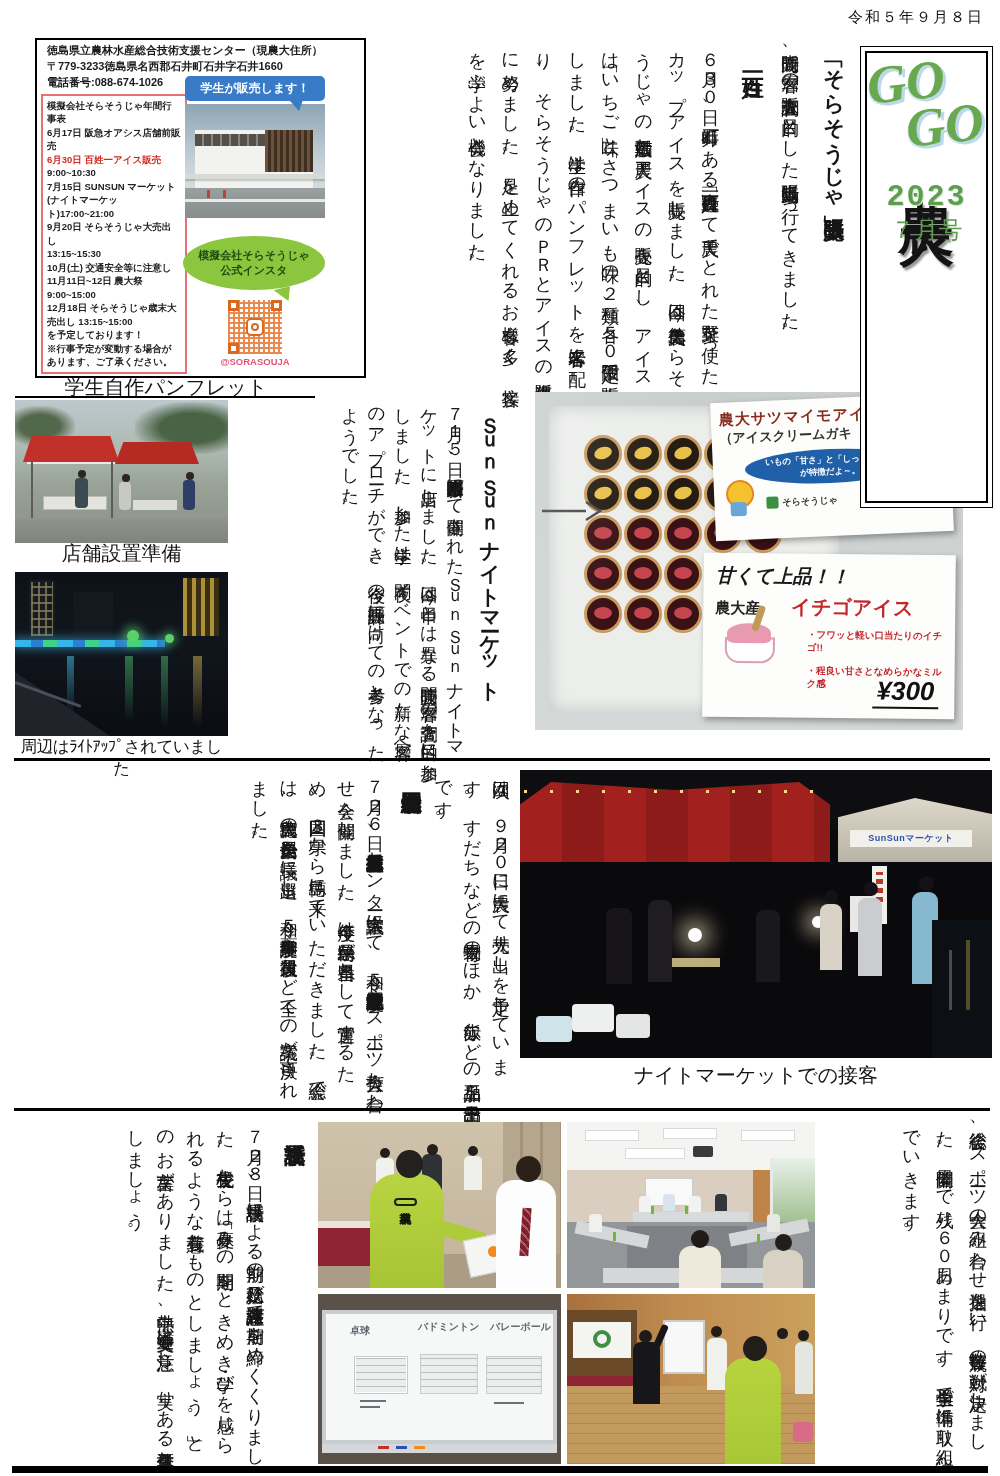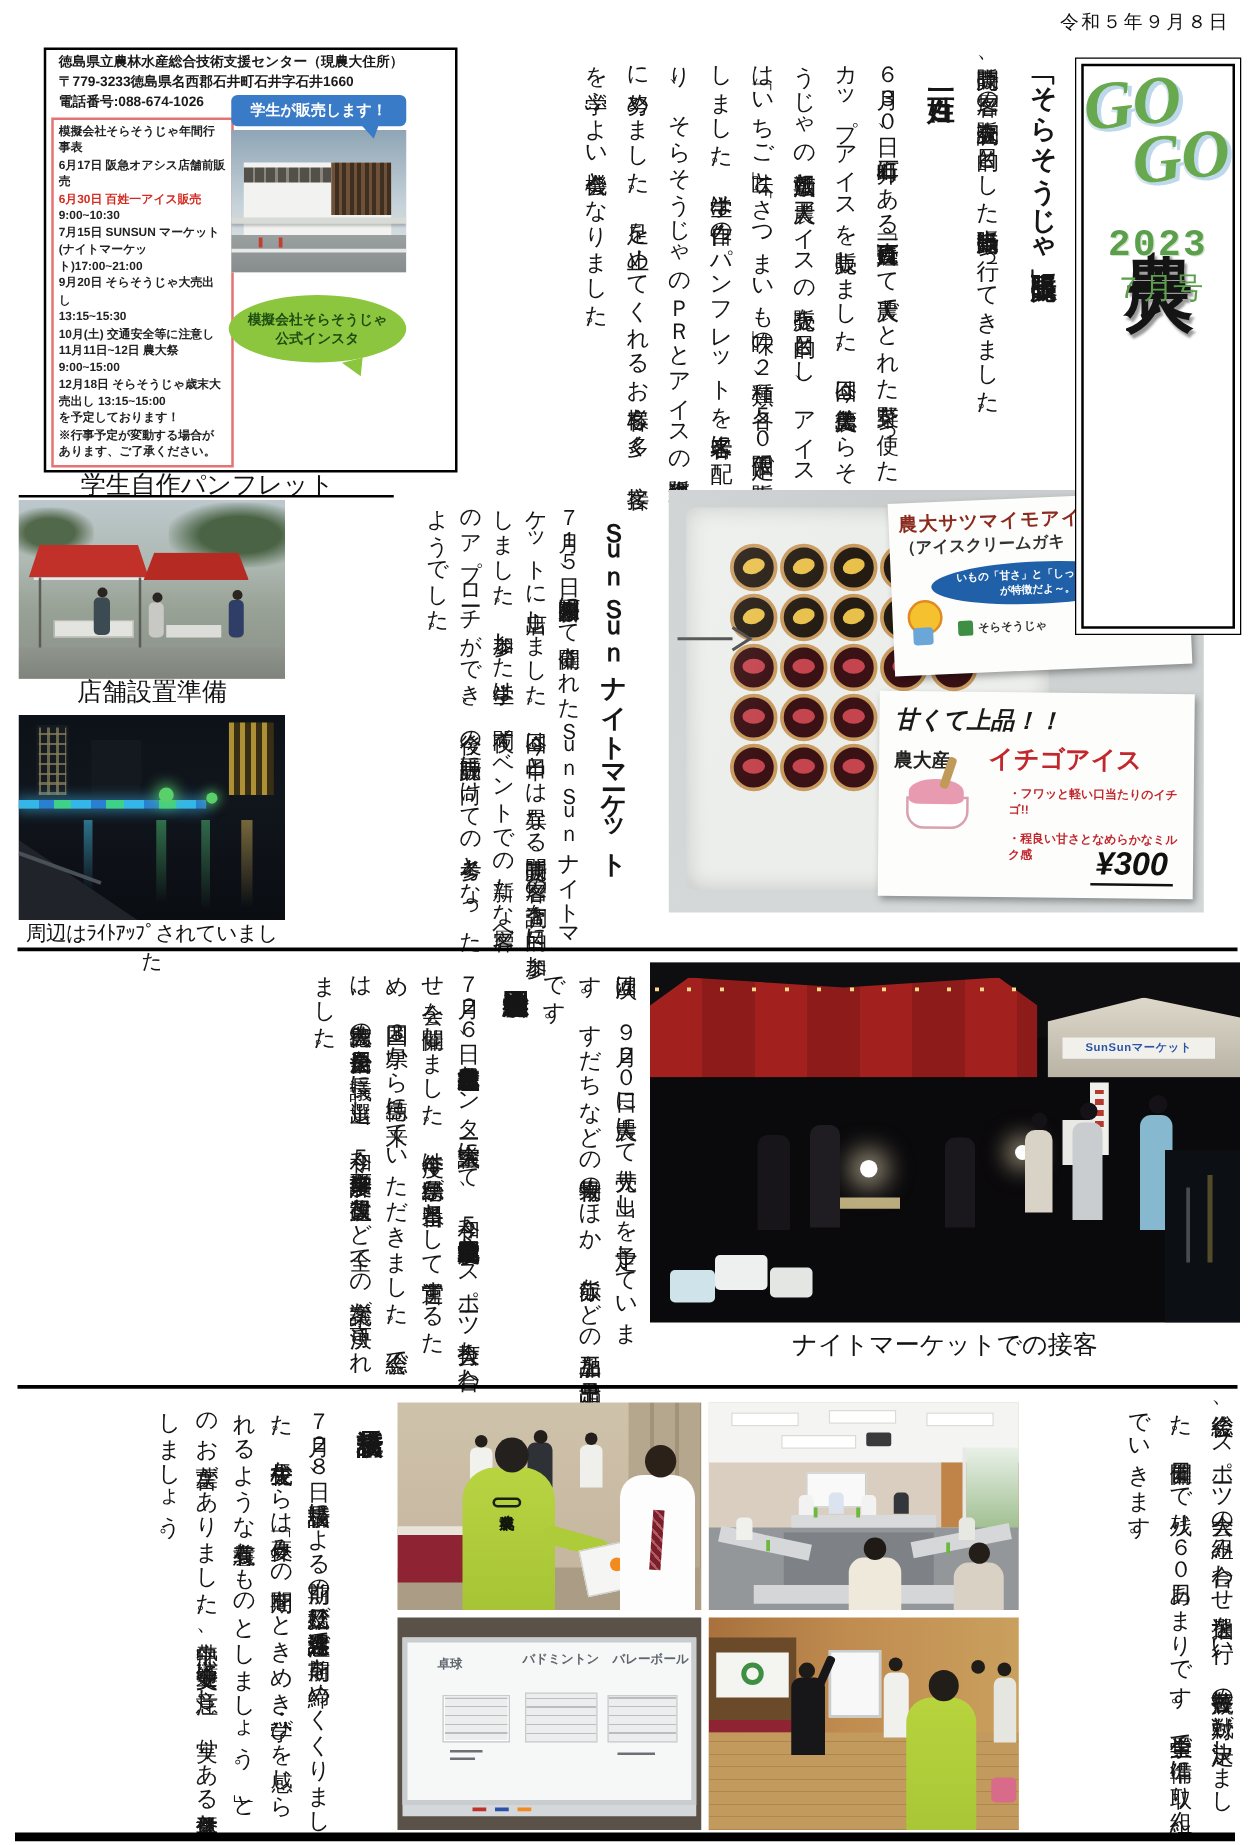--- a/index.html
+++ b/index.html
@@ -115,20 +115,29 @@
       <i class="sh" style="left:22px;top:86px;width:3px;height:8px;background:#c04030;"></i>
       <i class="sh" style="left:38px;top:86px;width:3px;height:8px;background:#c04030;"></i>
     </div>
 
     <div class="bubble-green">
       <span>模擬会社そらそうじゃ</span>
       <span>公式インスタ</span>
       <i class="tail" style="left:92px;bottom:-12px;border-width:14px 5px 0 12px;border-color:#8cc63e transparent transparent transparent;transform:rotate(-14deg);"></i>
     </div>
 
+    <div class="sh" style="left:166px;top:258px;width:104px;height:76px;background:#fff;">
+      <i class="sh" style="left:25px;top:2px;width:54px;height:54px;opacity:.85;background:repeating-linear-gradient(0deg,#e5762e 0 2px,transparent 2px 5px),repeating-linear-gradient(90deg,#e5762e 0 2px,transparent 2px 5px);"></i>
+      <i class="sh" style="left:25px;top:2px;width:11px;height:11px;border:3px solid #d96820;background:#fff;box-sizing:border-box;"></i>
+      <i class="sh" style="left:68px;top:2px;width:11px;height:11px;border:3px solid #d96820;background:#fff;box-sizing:border-box;"></i>
+      <i class="sh" style="left:25px;top:45px;width:11px;height:11px;border:3px solid #d96820;background:#fff;box-sizing:border-box;"></i>
+      <i class="sh" style="left:43px;top:20px;width:18px;height:18px;background:#fff;border:2px solid #d96820;border-radius:5px;box-sizing:border-box;"></i>
+      <i class="sh" style="left:48px;top:25px;width:8px;height:8px;border:2px solid #d96820;border-radius:50%;box-sizing:border-box;"></i>
+      <div class="sh" style="left:0;top:58px;width:104px;text-align:center;font-size:9.5px;font-weight:bold;color:#e0557a;">@SORASOUJA</div>
+    </div>
   </div>
 
   <div class="cap" style="left:20px;top:374px;width:292px;font-size:20px;">学生自作パンフレット</div>
   <div class="hline" style="left:15px;top:396px;width:300px;height:2px;"></div>
 
   <div class="vtext a1" style="left:318px;top:40px;width:535px;height:352px;">
     <h2>「そらそうじゃ」出張販売</h2>
     <p>販売時間、客層の販売調査を目的とした出張販売活動に行ってきました。</p>
     <h3>百姓一</h3>
     <p>６月３０日、石井町にある直売所「百姓一」にて農大でとれた野菜を使ったカップアイスを販売しました。今回は徳島農大そらそうじゃの広報活動と農大アイスの販売を目的とし、アイスは「いちご味」と「さつまいも味」の２種類、各５０個限定で販売しました。学生は自作のパンフレットを来客者に配り、そらそうじゃのＰＲとアイスの販売促進に努めました。足を止めてくれるお客様も多く、接客を学ぶよい機会となりました。</p>

